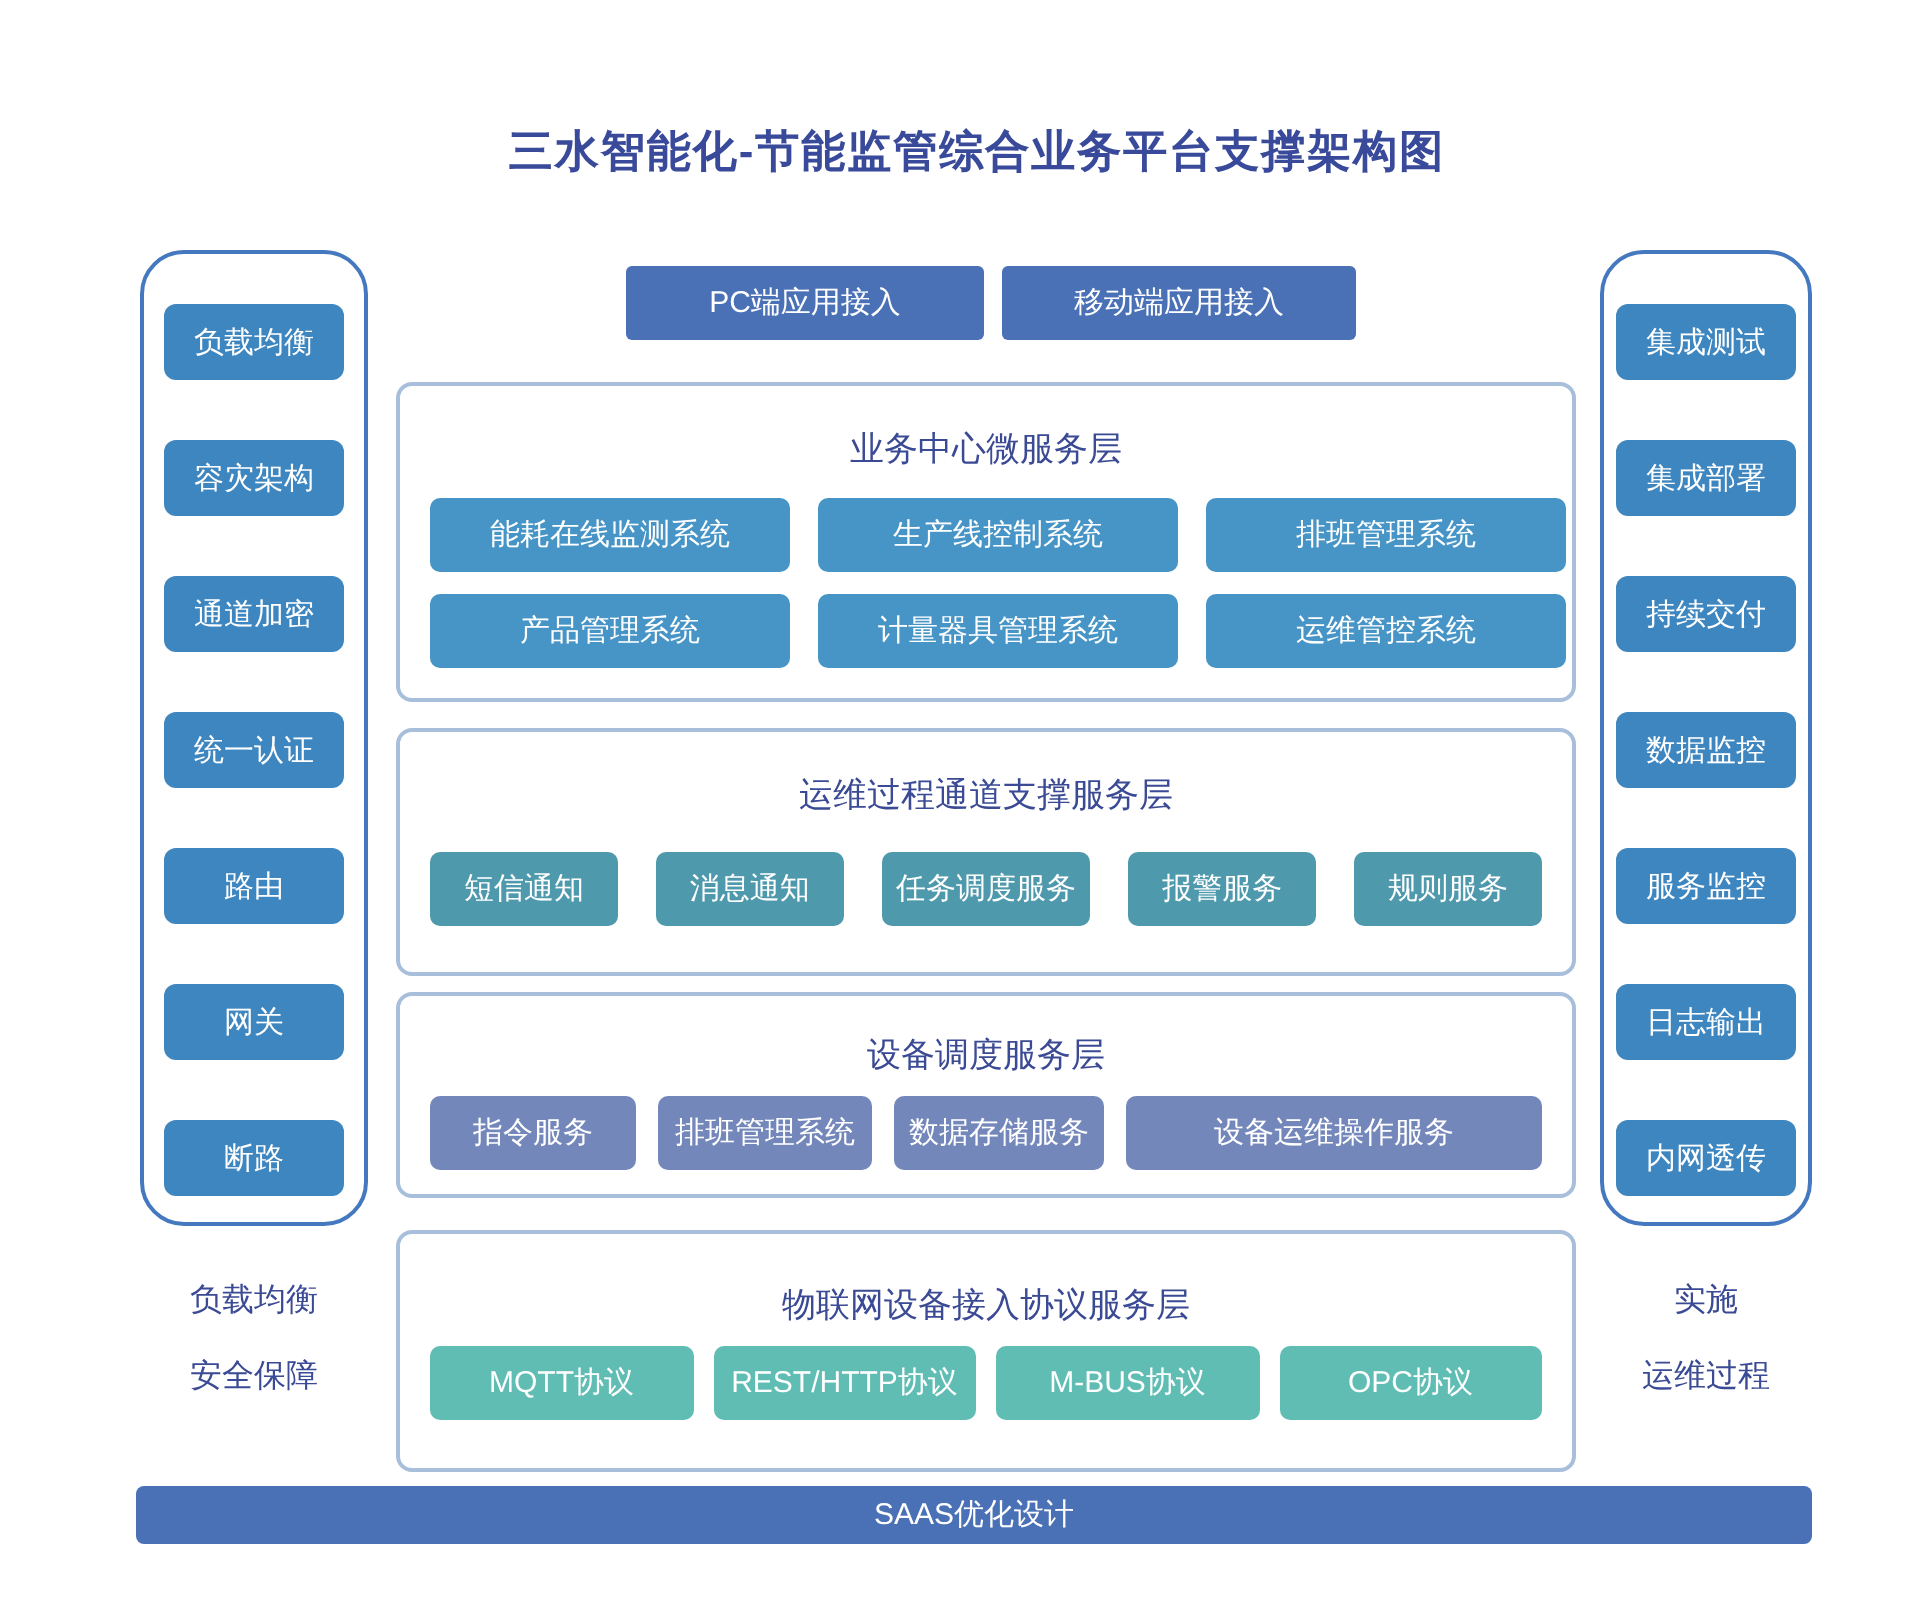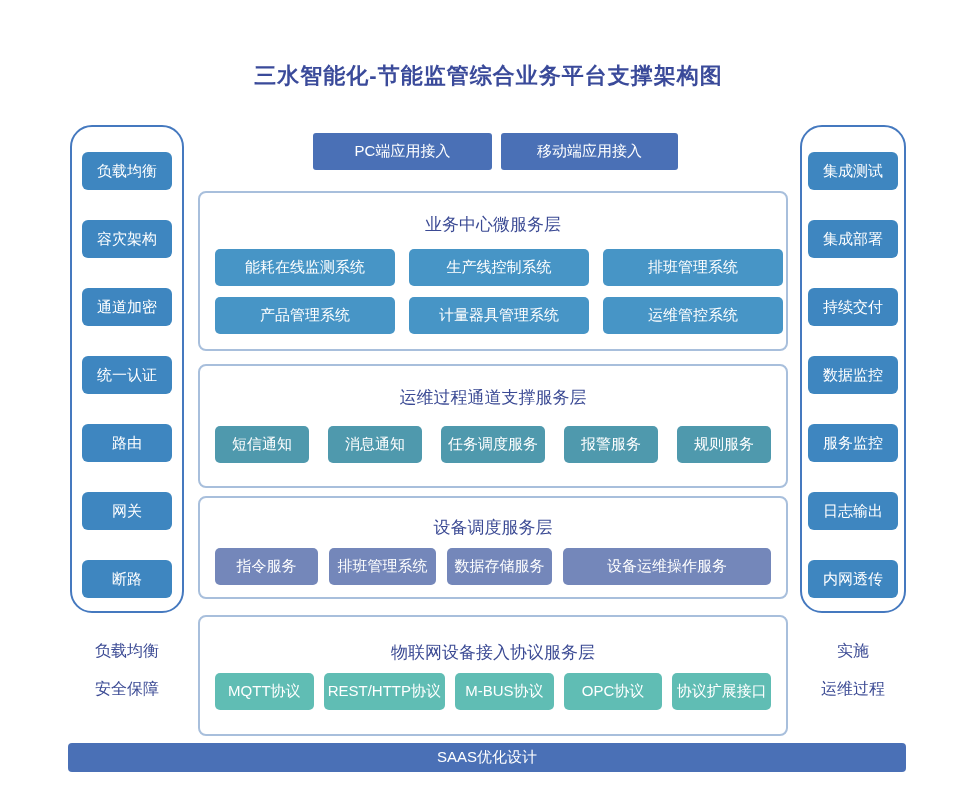--- a/index.html
+++ b/index.html
@@ -141,21 +141,20 @@
     </div>
   </div>
 
   <div class="section protocol">
     <div class="section-title">物联网设备接入协议服务层</div>
     <div class="protocol-row">
       <div class="box">MQTT协议</div>
       <div class="box">REST/HTTP协议</div>
       <div class="box">M-BUS协议</div>
       <div class="box">OPC协议</div>
-      <div class="box">协议扩展接口</div>
     </div>
   </div>
 
   <div class="side-panel right">
     <div class="side-btn">集成测试</div>
     <div class="side-btn">集成部署</div>
     <div class="side-btn">持续交付</div>
     <div class="side-btn">数据监控</div>
     <div class="side-btn">服务监控</div>
     <div class="side-btn">日志输出</div>

